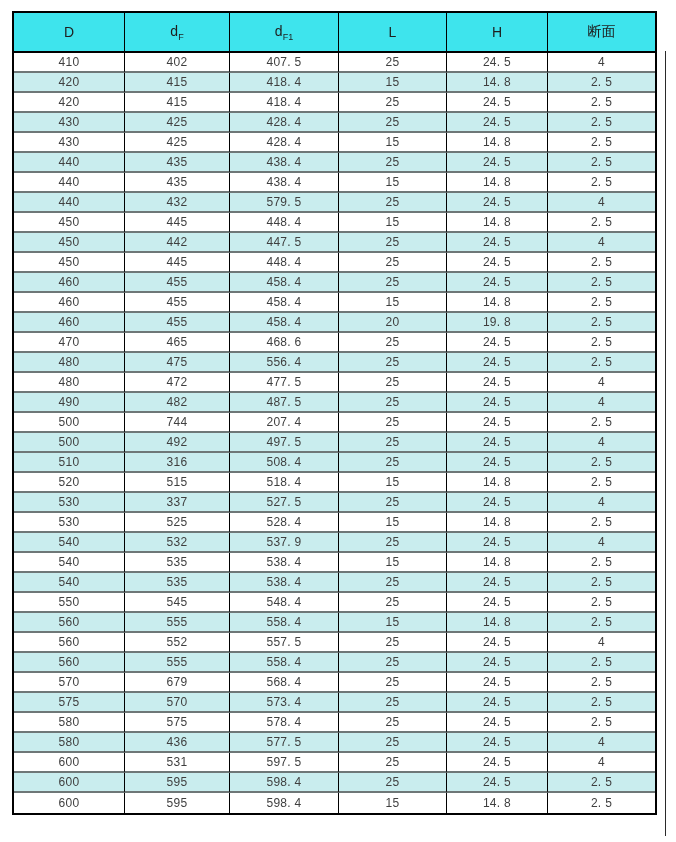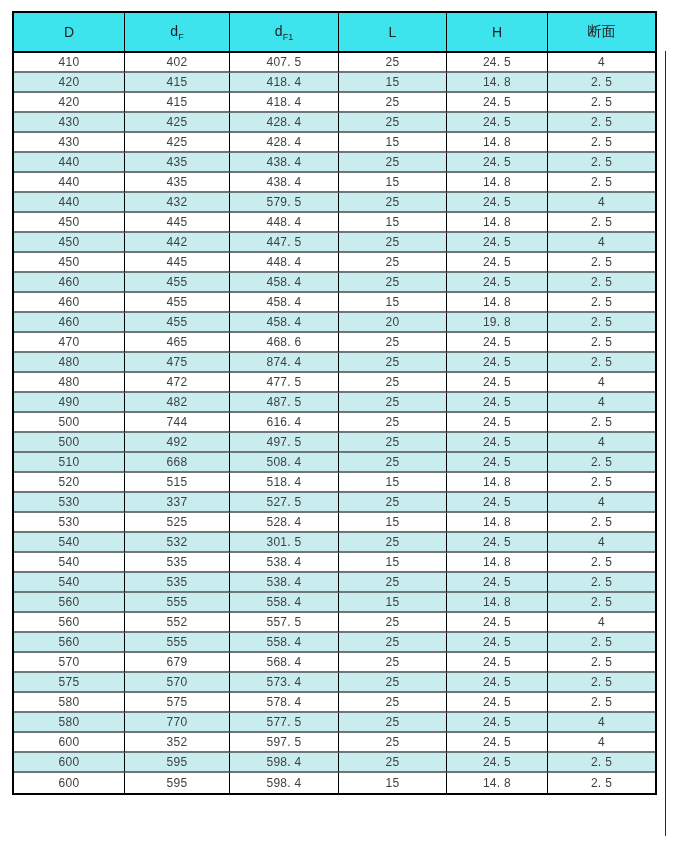--- a/index.html
+++ b/index.html
@@ -197,21 +197,21 @@
           <td>470</td>
           <td>465</td>
           <td>468. 6</td>
           <td>25</td>
           <td>24. 5</td>
           <td>2. 5</td>
         </tr>
         <tr class="alt">
           <td>480</td>
           <td>475</td>
-          <td>874. 4</td>
+          <td>556. 4</td>
           <td>25</td>
           <td>24. 5</td>
           <td>2. 5</td>
         </tr>
         <tr>
           <td>480</td>
           <td>472</td>
           <td>477. 5</td>
           <td>25</td>
           <td>24. 5</td>
@@ -221,36 +221,36 @@
           <td>490</td>
           <td>482</td>
           <td>487. 5</td>
           <td>25</td>
           <td>24. 5</td>
           <td>4</td>
         </tr>
         <tr>
           <td>500</td>
           <td>744</td>
-          <td>616. 4</td>
+          <td>207. 4</td>
           <td>25</td>
           <td>24. 5</td>
           <td>2. 5</td>
         </tr>
         <tr class="alt">
           <td>500</td>
           <td>492</td>
           <td>497. 5</td>
           <td>25</td>
           <td>24. 5</td>
           <td>4</td>
         </tr>
         <tr class="alt">
           <td>510</td>
-          <td>668</td>
+          <td>316</td>
           <td>508. 4</td>
           <td>25</td>
           <td>24. 5</td>
           <td>2. 5</td>
         </tr>
         <tr>
           <td>520</td>
           <td>515</td>
           <td>518. 4</td>
           <td>15</td>
@@ -269,41 +269,49 @@
           <td>530</td>
           <td>525</td>
           <td>528. 4</td>
           <td>15</td>
           <td>14. 8</td>
           <td>2. 5</td>
         </tr>
         <tr class="alt">
           <td>540</td>
           <td>532</td>
-          <td>301. 5</td>
+          <td>537. 9</td>
           <td>25</td>
           <td>24. 5</td>
           <td>4</td>
         </tr>
         <tr>
           <td>540</td>
           <td>535</td>
           <td>538. 4</td>
           <td>15</td>
           <td>14. 8</td>
           <td>2. 5</td>
         </tr>
         <tr class="alt">
           <td>540</td>
           <td>535</td>
           <td>538. 4</td>
           <td>25</td>
           <td>24. 5</td>
           <td>2. 5</td>
         </tr>
+        <tr>
+          <td>550</td>
+          <td>545</td>
+          <td>548. 4</td>
+          <td>25</td>
+          <td>24. 5</td>
+          <td>2. 5</td>
+        </tr>
         <tr class="alt">
           <td>560</td>
           <td>555</td>
           <td>558. 4</td>
           <td>15</td>
           <td>14. 8</td>
           <td>2. 5</td>
         </tr>
         <tr>
           <td>560</td>
@@ -340,29 +348,29 @@
         <tr>
           <td>580</td>
           <td>575</td>
           <td>578. 4</td>
           <td>25</td>
           <td>24. 5</td>
           <td>2. 5</td>
         </tr>
         <tr class="alt">
           <td>580</td>
-          <td>770</td>
+          <td>436</td>
           <td>577. 5</td>
           <td>25</td>
           <td>24. 5</td>
           <td>4</td>
         </tr>
         <tr>
           <td>600</td>
-          <td>352</td>
+          <td>531</td>
           <td>597. 5</td>
           <td>25</td>
           <td>24. 5</td>
           <td>4</td>
         </tr>
         <tr class="alt">
           <td>600</td>
           <td>595</td>
           <td>598. 4</td>
           <td>25</td>

